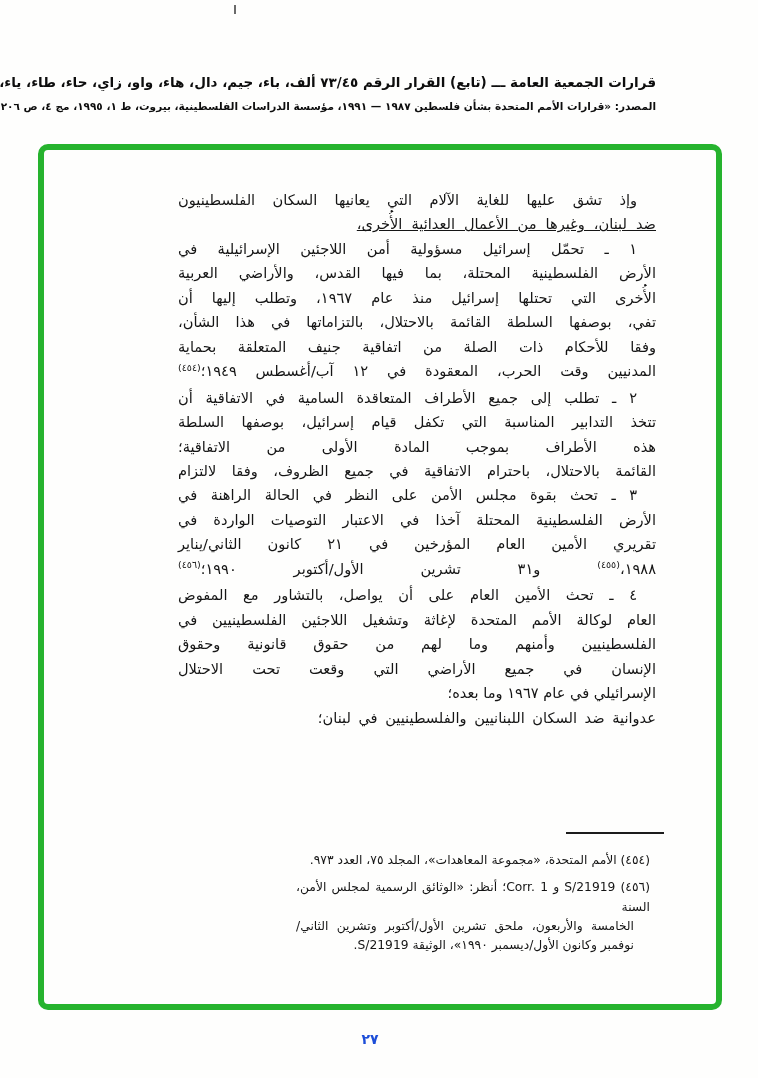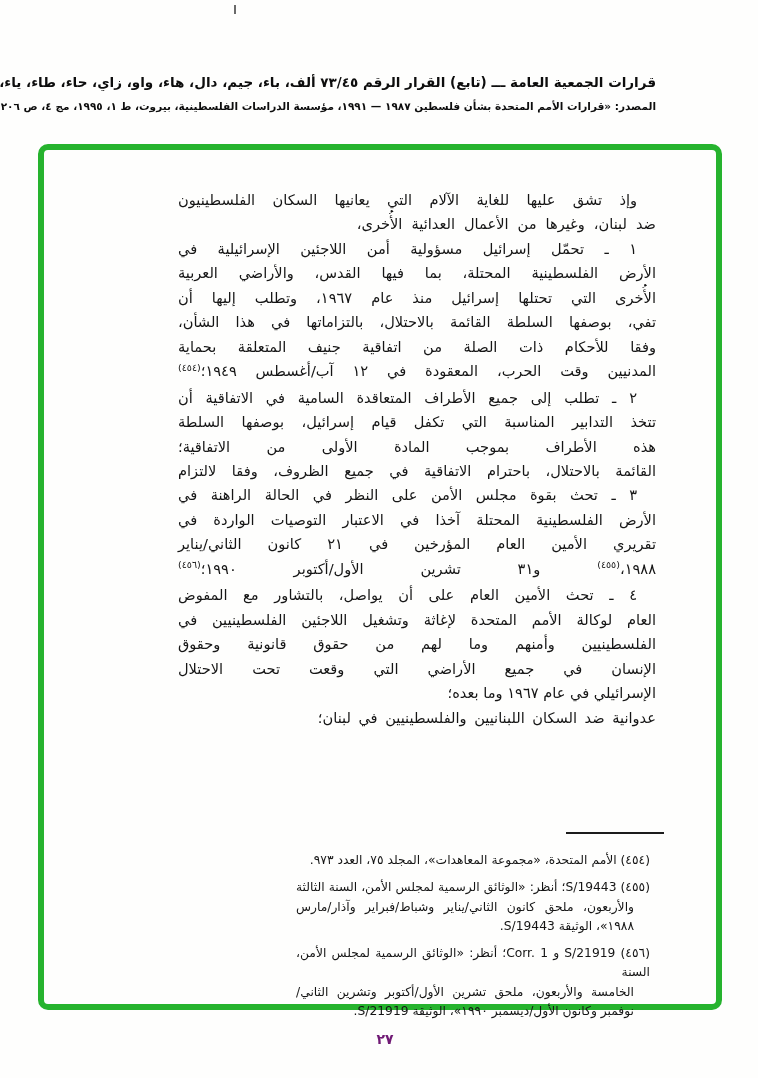--- a/index.html
+++ b/index.html
@@ -18,39 +18,39 @@
   .line.nat{text-align-last:right;}
   .line.first{padding-right:19px;}
   .line .bld{font-weight:normal;}
   .sup{font-size:9.5px;position:relative;top:-5.5px;letter-spacing:0;margin-top:40px;}
   .fn-sep{position:absolute;top:832px;right:94px;width:98px;height:2px;background:#1c1c1c;}
   .footnotes{position:absolute;top:843px;right:100px;width:370px;
              font-size:12.3px;line-height:19.3px;}
   .fn{margin:8px;}
   .footnotes .line.cont{padding-right:16px;}
   .pageno{position:absolute;top:1031px;left:0;width:740px;text-align:center;
-          font-weight:bold;font-size:14px;color:#701a75;padding-left:15px;}
+          font-weight:bold;font-size:14px;color:#1d4ed8;}
 </style>
 </head>
 <body>
 
 <div class="page">
   <div class="stray"></div>
 
   <div class="header">
     <div class="h1">قرارات الجمعية العامة ـــ (تابع) القرار الرقم ٧٣/٤٥ ألف، باء، جيم، دال، هاء، واو، زاي، حاء، طاء، ياء، كاف</div>
     <div class="h2">المصدر: «قرارات الأمم المتحدة بشأن فلسطين ١٩٨٧ — ١٩٩١، مؤسسة الدراسات الفلسطينية، بيروت، ط ١، ١٩٩٥، مج ٤، ص ٢٠٦ — ٢٢٠»</div>
   </div>
 
   <div class="green-box"></div>
 
   <div class="bodytext" id="body-root">
       <div class="para">
         <div class="line first"><span class="bld">وإذ تشق عليها للغاية</span><span> الآلام التي يعانيها السكان الفلسطينيون</span></div>
-        <div class="line nat" style="word-spacing: 0.3em;"><span>ضد لبنان، وغيرها من الأعمال العدائية الأُخرى،</span></div>
+        <div class="line nat" style="word-spacing: 0.3em; text-decoration: underline;"><span>ضد لبنان، وغيرها من الأعمال العدائية الأُخرى،</span></div>
       </div>
       <div class="para">
         <div class="line first"><span>١ ـ </span><span class="bld">تحمّل</span><span> إسرائيل مسؤولية أمن اللاجئين الإسرائيلية في</span></div>
         <div class="line"><span>الأرض الفلسطينية المحتلة، بما فيها القدس، والأراضي العربية</span></div>
         <div class="line"><span>الأُخرى التي تحتلها إسرائيل منذ عام ١٩٦٧، وتطلب إليها أن</span></div>
         <div class="line"><span>تفي، بوصفها السلطة القائمة بالاحتلال، بالتزاماتها في هذا الشأن،</span></div>
         <div class="line"><span>وفقا للأحكام ذات الصلة من اتفاقية جنيف المتعلقة بحماية</span></div>
         <div class="line"><span>المدنيين وقت الحرب، المعقودة في ١٢ آب/أغسطس ١٩٤٩؛</span><span class="sup">(٤٥٤)</span></div>
       </div>
       <div class="para">
@@ -76,25 +76,20 @@
         <div class="line nat" style="word-spacing: 0.2em;"><span>عدوانية ضد السكان اللبنانيين والفلسطينيين في لبنان؛</span></div>
       </div>
     </div>
 
   <div class="fn-sep"></div>
   <div class="footnotes" id="fn-root">
       <div class="fn">
         <div class="line nat"><span>(٤٥٤) الأمم المتحدة، «مجموعة المعاهدات»، المجلد ٧٥، العدد ٩٧٣.</span></div>
       </div>
       <div class="fn">
-        <div class="line"><span>(٤٥٥) S/19443؛ أنظر: «الوثائق الرسمية لمجلس الأمن، السنة الثالثة</span></div>
-        <div class="line cont"><span>والأربعون، ملحق كانون الثاني/يناير وشباط/فبراير وآذار/مارس</span></div>
-        <div class="line nat cont"><span>١٩٨٨»، الوثيقة S/19443.</span></div>
-      </div>
-      <div class="fn">
         <div class="line"><span>(٤٥٦) S/21919 و Corr. 1؛ أنظر: «الوثائق الرسمية لمجلس الأمن، السنة</span></div>
         <div class="line cont"><span>الخامسة والأربعون، ملحق تشرين الأول/أكتوبر وتشرين الثاني/</span></div>
         <div class="line nat cont"><span>نوفمبر وكانون الأول/ديسمبر ١٩٩٠»، الوثيقة S/21919.</span></div>
       </div>
     </div>
 
   <div class="pageno">٢٧</div>
 </div>
 
 </body></html>

